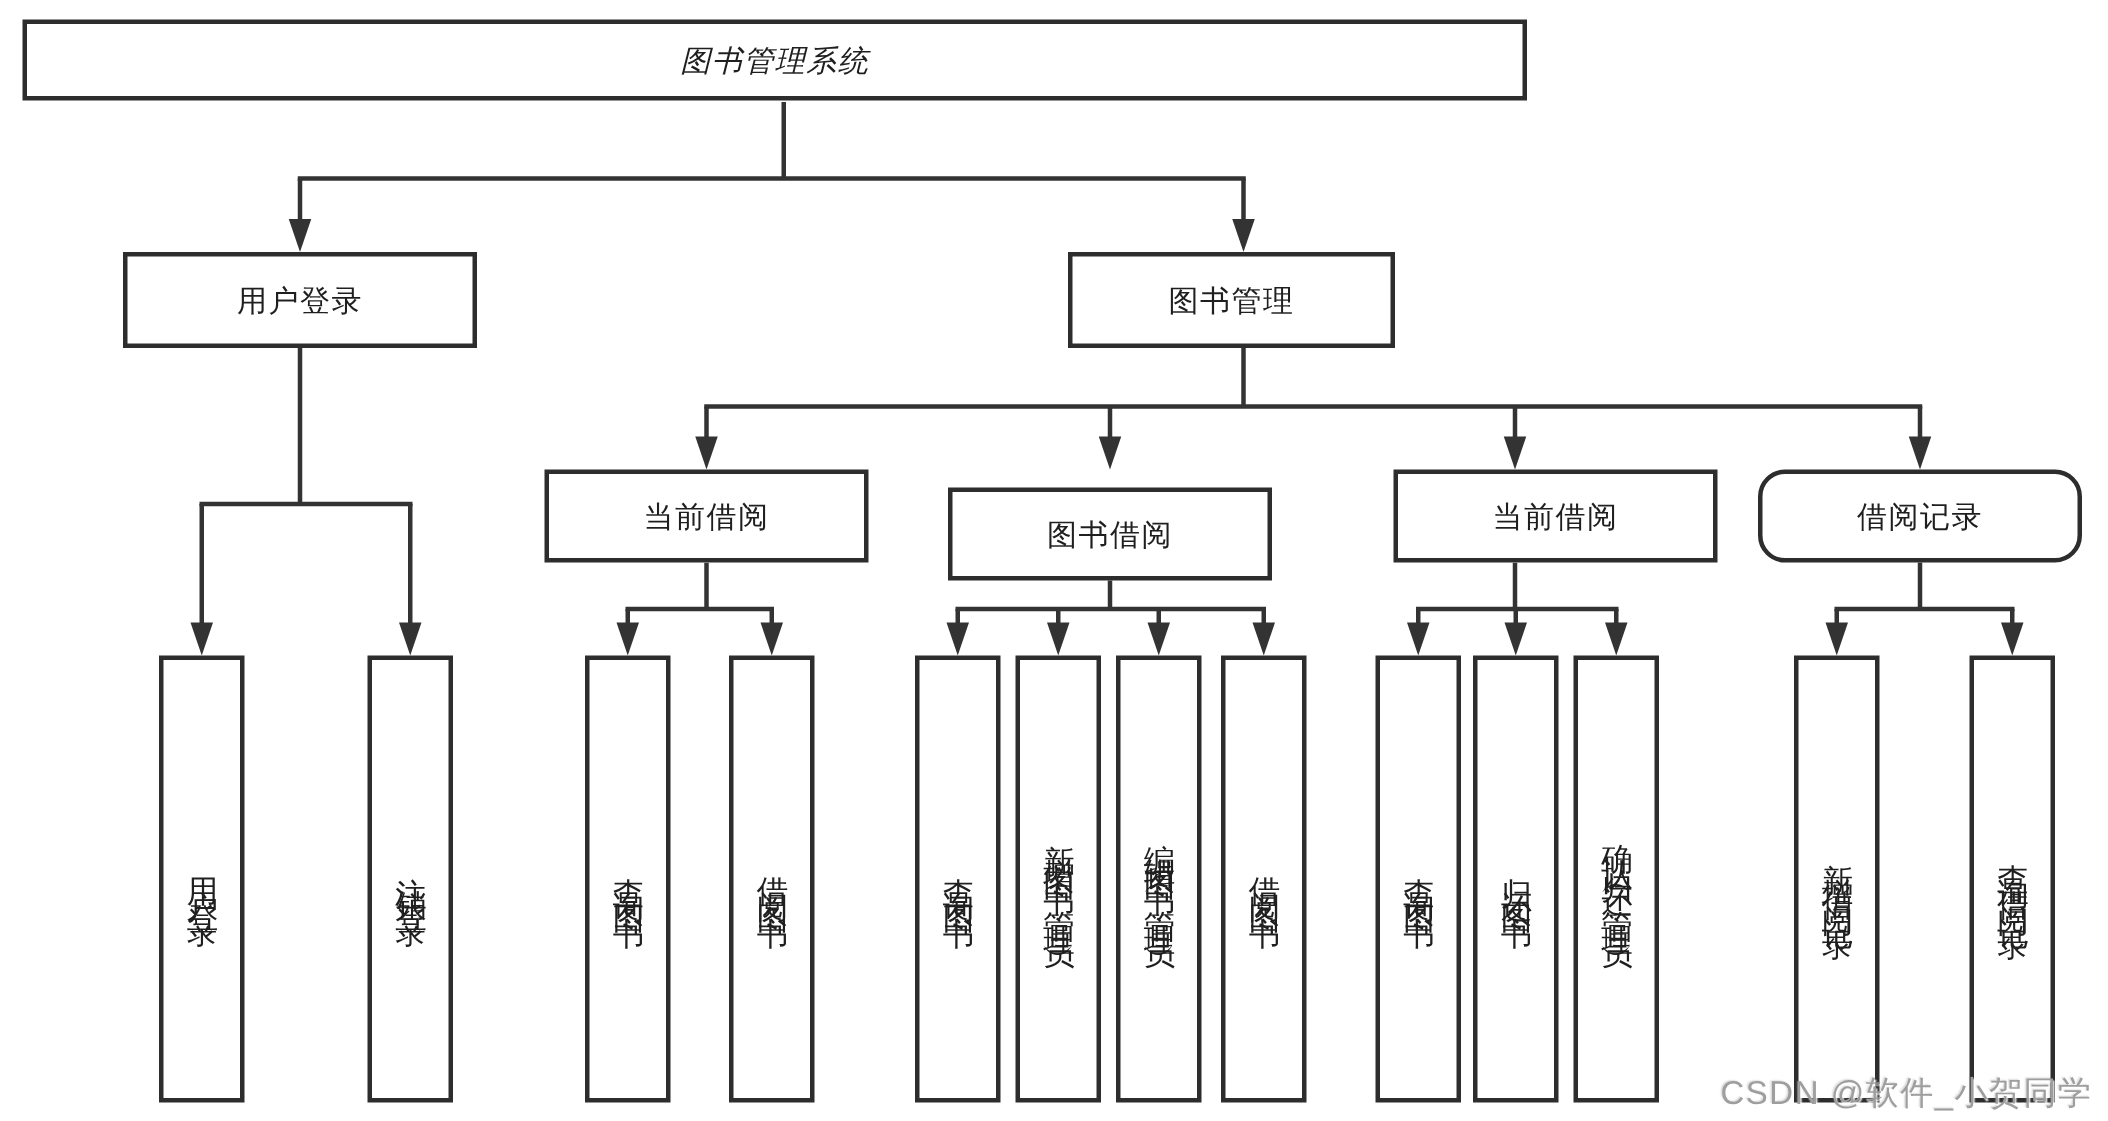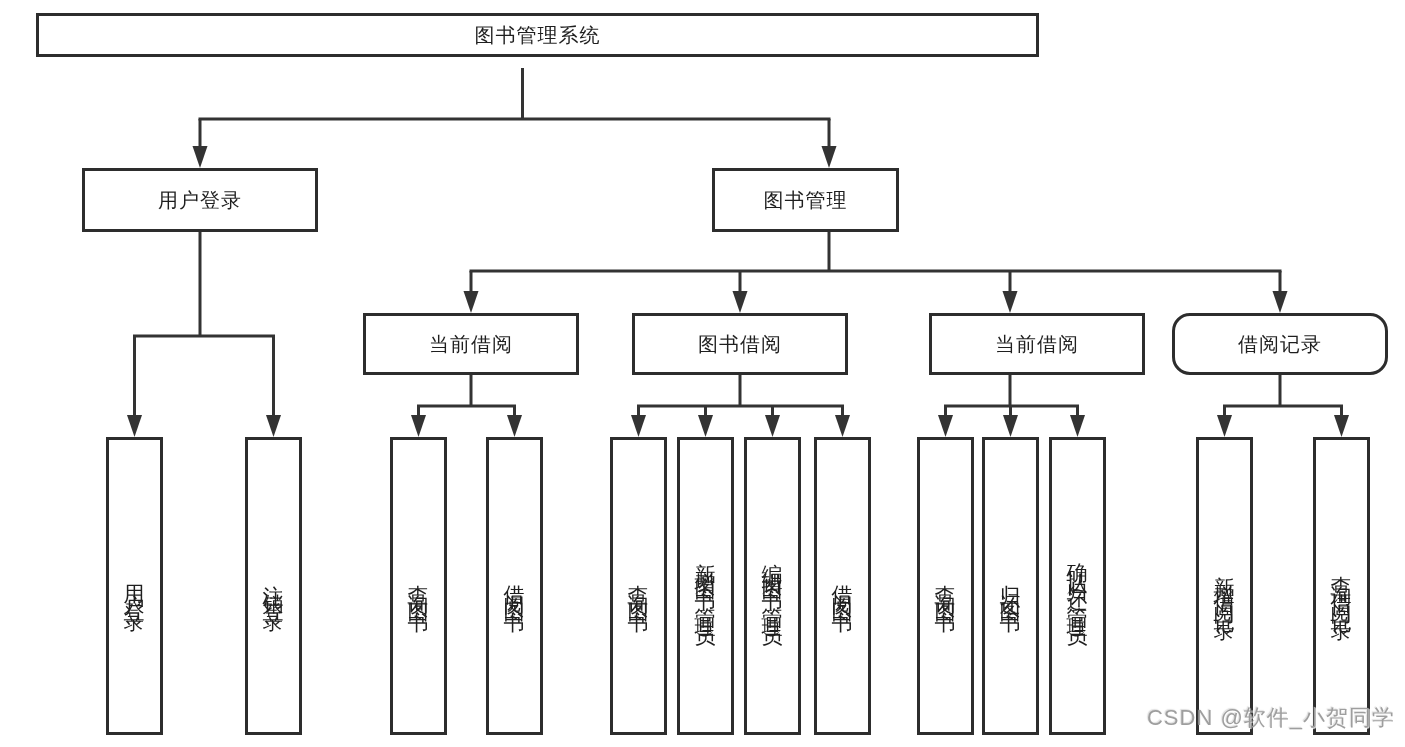--- a/index.html
+++ b/index.html
@@ -41,21 +41,21 @@
     text-orientation: mixed;
     font-size: 21px;
     line-height: 1;
     letter-spacing: 9px;
     color: #1f1f1f;
     white-space: nowrap;
   }
   #watermark {
     position: absolute;
     right: 10px;
-    bottom: 14px;
+    bottom: 3px;
     font-size: 22px;
     color: #9e9e9e;
     text-shadow: 1px 1px 1px rgba(255,255,255,0.9), -1px -1px 1px rgba(120,120,120,0.25);
     z-index: 5;
     letter-spacing: 1px;
   }
 </style>
 </head>
 <body>
 
@@ -116,35 +116,35 @@
     <polygon points="1070,415 1085,415 1077.5,437" stroke="none"></polygon>
 
     <line x1="1280" y1="375" x2="1280" y2="406"></line>
     <line x1="1223" y1="406" x2="1343" y2="406"></line>
     <line x1="1224.5" y1="406" x2="1224.5" y2="421"></line>
     <polygon points="1217,415 1232,415 1224.5,437" stroke="none"></polygon>
     <line x1="1341.5" y1="406" x2="1341.5" y2="421"></line>
     <polygon points="1334,415 1349,415 1341.5,437" stroke="none"></polygon>
   </svg>
 
-  <div class="hbox" style="left:36px; top:13px; width:1003px; height:44px;">
+  <div class="hbox" style="left:15px; top:13px; width:1003px; height:54px;font-style:italic;">
     <span>图书管理系统</span>
   </div>
 
   <div class="hbox" style="left:82px; top:168px; width:236px; height:64px;">
     <span>用户登录</span>
   </div>
-  <div class="hbox" style="left:712px; top:168px; width:187px; height:64px;">
+  <div class="hbox" style="left:712px; top:168px; width:218px; height:64px;">
     <span>图书管理</span>
   </div>
 
   <div class="hbox" style="left:363px; top:313px; width:216px; height:62px;">
     <span>当前借阅</span>
   </div>
-  <div class="hbox" style="left:632px; top:313px; width:216px; height:62px;">
+  <div class="hbox" style="left:632px; top:325px; width:216px; height:62px;">
     <span>图书借阅</span>
   </div>
   <div class="hbox" style="left:902px; top:313px; width:216px; height:62px;margin-left:27px;">
     <span>当前借阅</span>
   </div>
   <div class="hbox" style="left:1172px; top:313px; width:216px; height:62px;border-radius:18px;">
     <span>借阅记录</span>
   </div>
 
   <div class="vbox" style="left:106px;">

